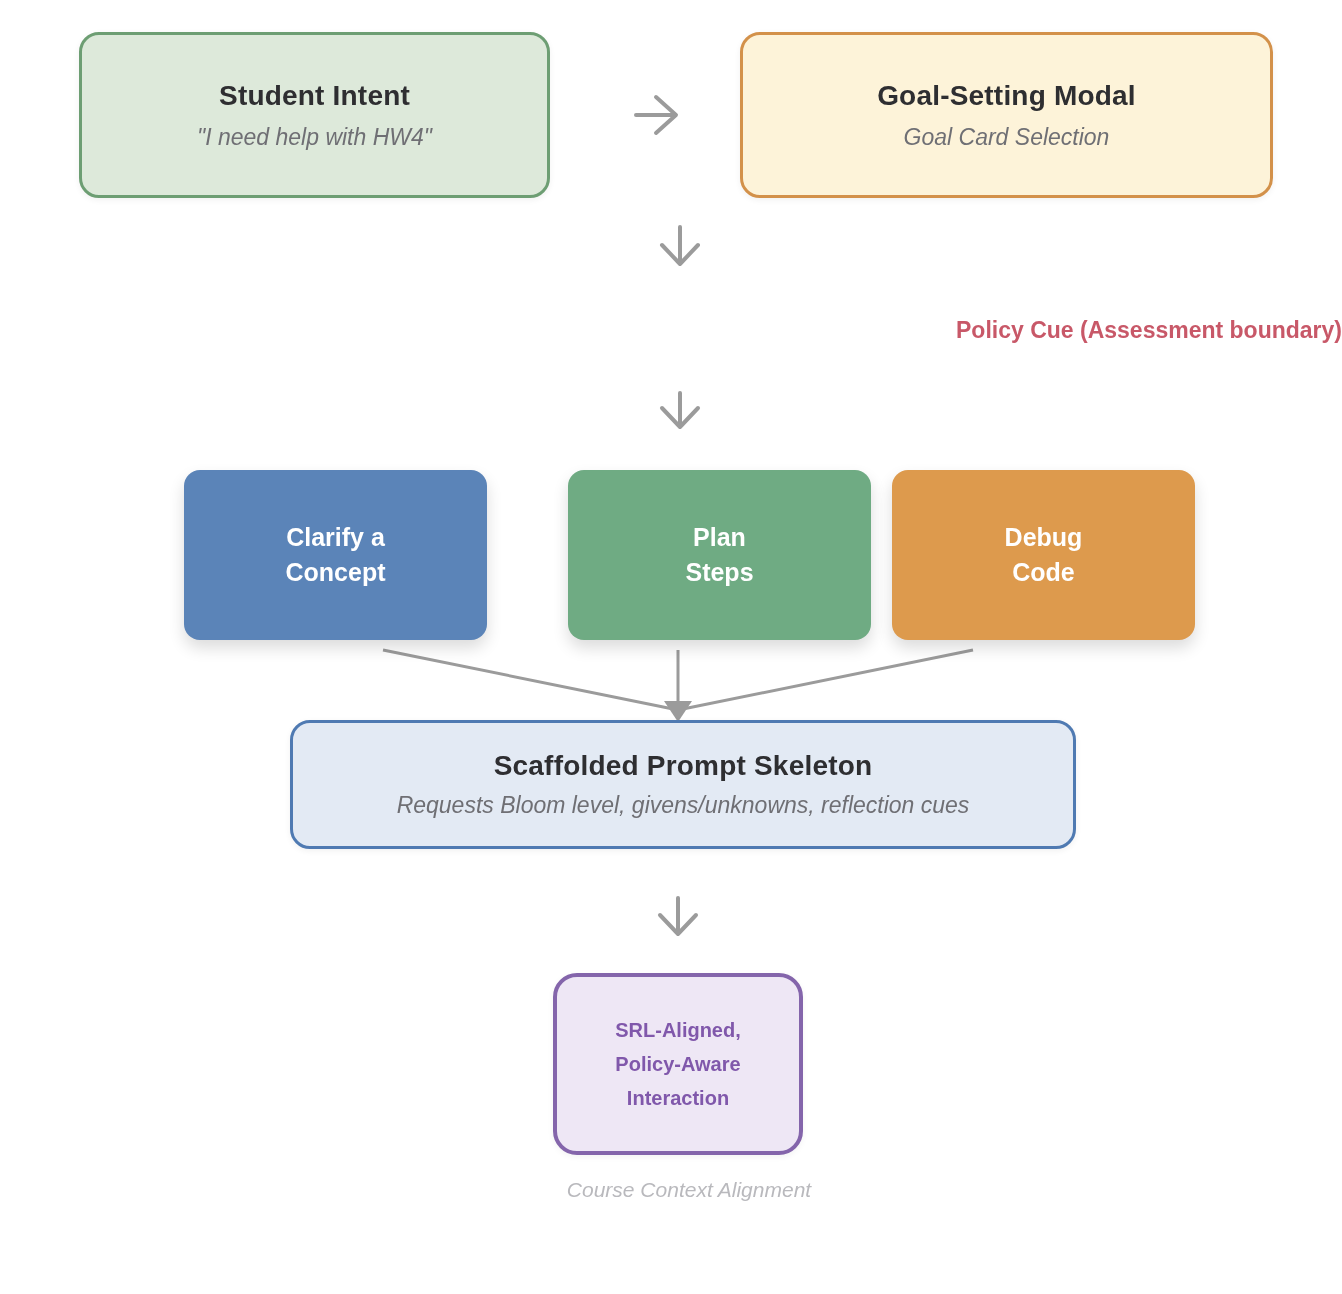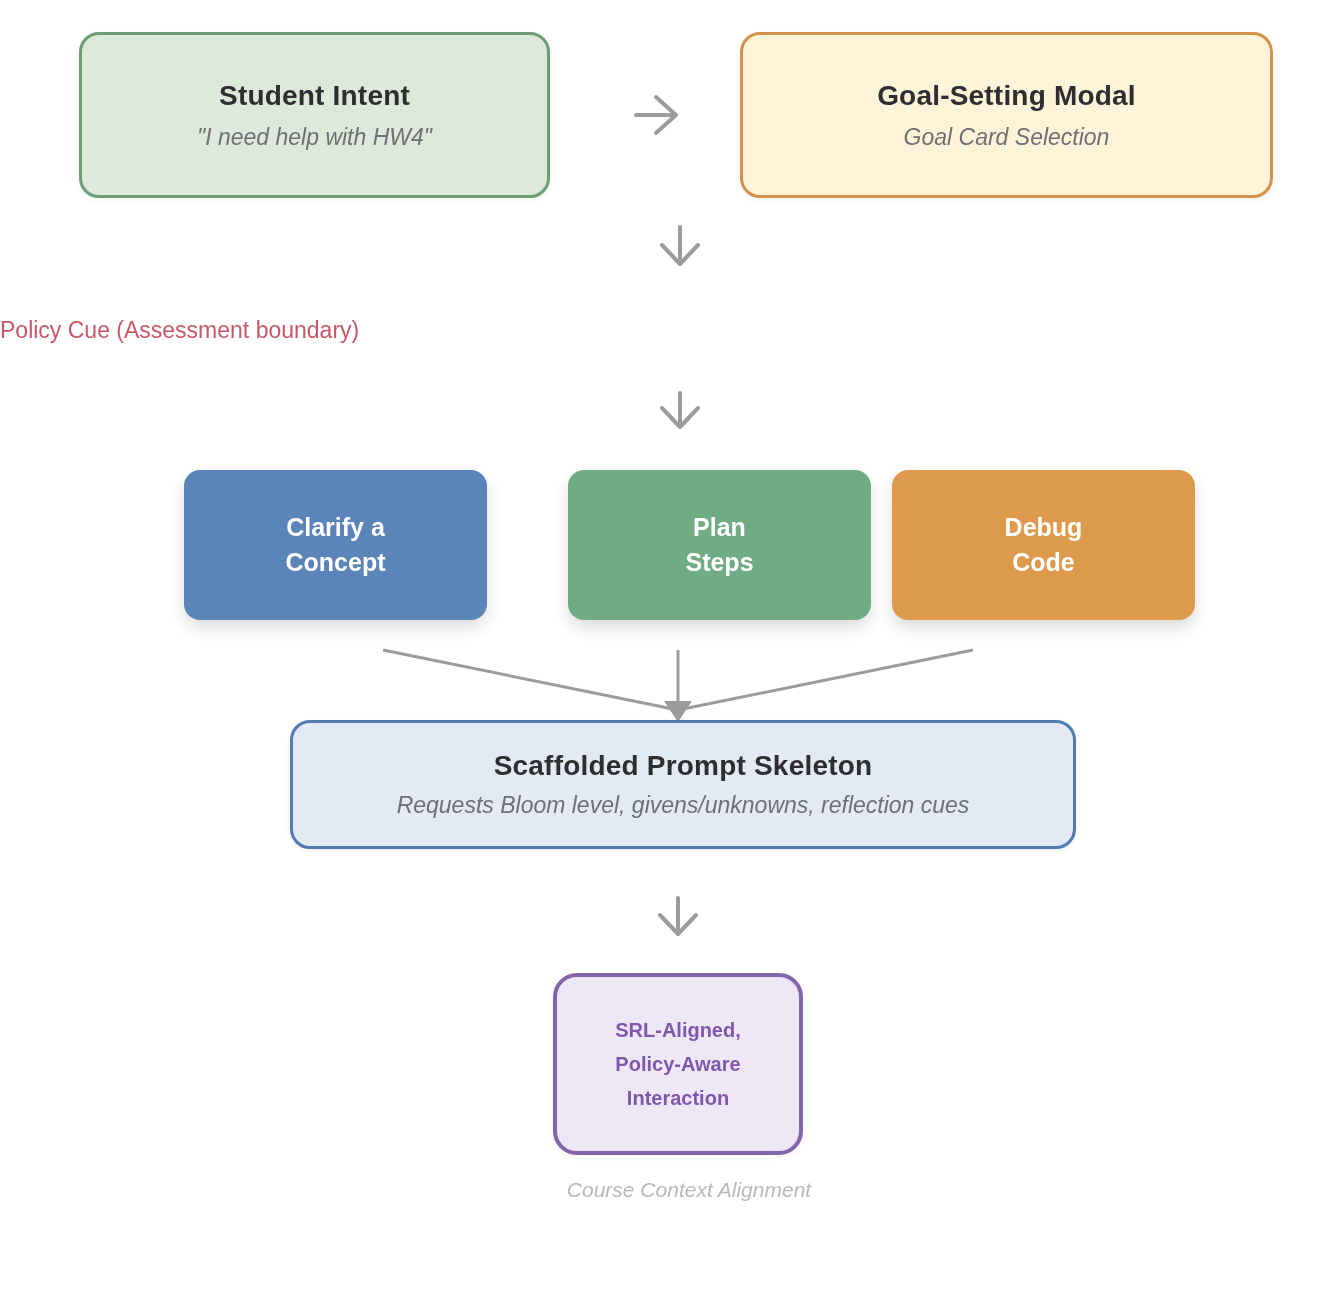--- a/index.html
+++ b/index.html
@@ -54,27 +54,27 @@
   }
   .node.goal {
     left: 740px; top: 32px; width: 533px; height: 166px;
     background: var(--goal-fill); border: 3px solid var(--goal-border);
     border-radius: 20px;
     box-shadow: 0 2px 6px rgba(0,0,0,0.06);
   }
 
   .policy-cue {
     position: absolute; left: 0; top: 317px; width: 100%;
-    text-align: left;
-    font-weight: normal; font-size: 23px;
+    text-align: right;
+    font-weight: bold; font-size: 23px;
     color: var(--policy-red, #c85868);
   }
 
   .card {
-    position: absolute; top: 470px; height: 150px; width: 303px;
+    position: absolute; top: 470px; height: 170px; width: 303px;
     border-radius: 16px;
     display: flex; align-items: center; justify-content: center;
     text-align: center;
     color: var(--card-text, #ffffff);
     font-weight: bold; font-size: 25px; line-height: 1.4;
     white-space: pre-line;
     box-shadow: 0 8px 16px rgba(0,0,0,0.14);
   }
   .card.blue   { left: 184px; background: var(--card-blue); }
   .card.green  { left: 568px; background: var(--card-green); text-align: center; }

